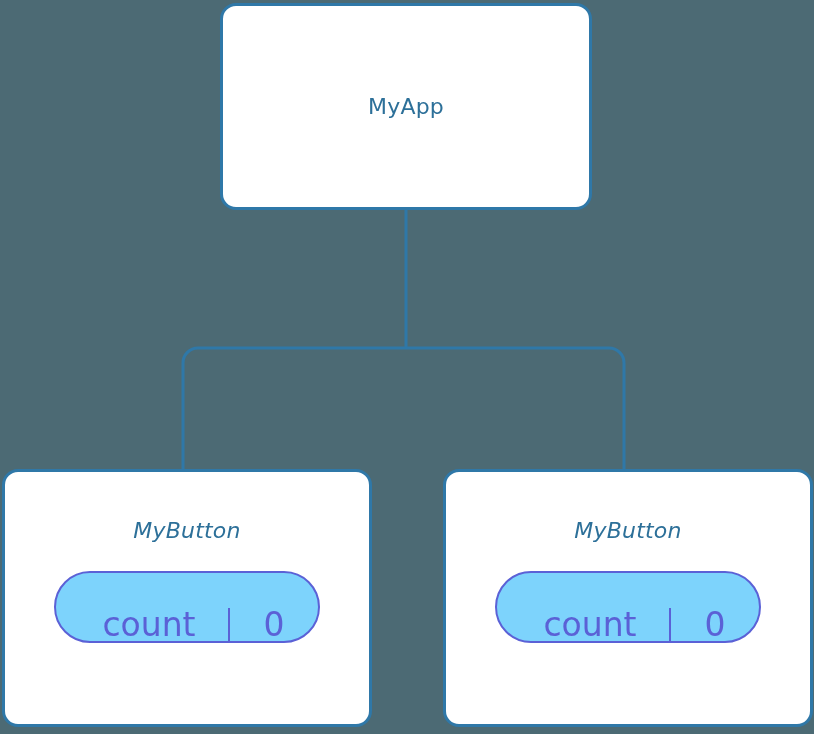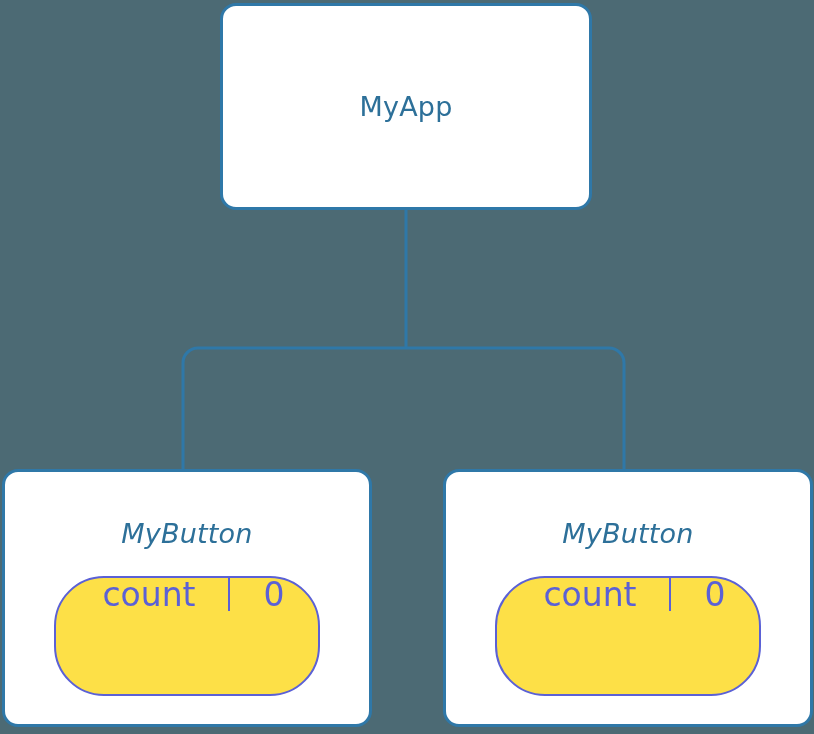--- a/index.html
+++ b/index.html
@@ -36,21 +36,21 @@
     border: 3px solid #2f78a8;
     border-radius: 16px;
     box-sizing: border-box;
     display: flex;
     flex-direction: column;
     align-items: center;
     z-index: 2;
   }
   .node-title {
     color: #2d7099;
-    font-size: 27px;
+    font-size: 22px;
     font-weight: 400;
     letter-spacing: 0.2px;
     line-height: 1;
     white-space: nowrap;
   }
 
   
   #node-app {
     left: 220px;
     top: 3px;
@@ -73,27 +73,27 @@
     height: 258px;
   }
   .node-child .node-title {
     margin-top: 48px;
     font-style: italic;
   }
 
   
   .pill {
     margin-top: 29px;
-    height: 120px;
+    height: 72px;
     display: flex;
-    align-items: flex-start;
+    align-items: flex-end;
     border: 2px solid #5b61d6;
     border-radius: 50px;
     box-sizing: border-box;
-    background: #fde047;
+    background: #7dd3fc;
     overflow: hidden;
   }
   .pill-key,
   .pill-val {
     display: flex;
     align-items: center;
     justify-content: center;
     color: #5b61d6;
     font-size: 33px;
     line-height: 1;

